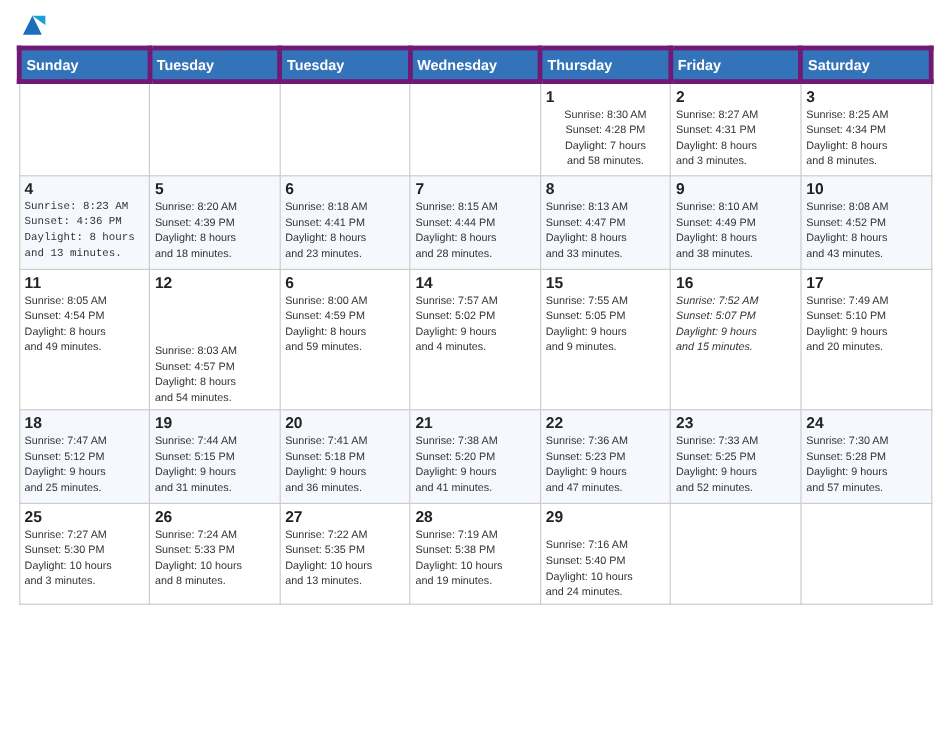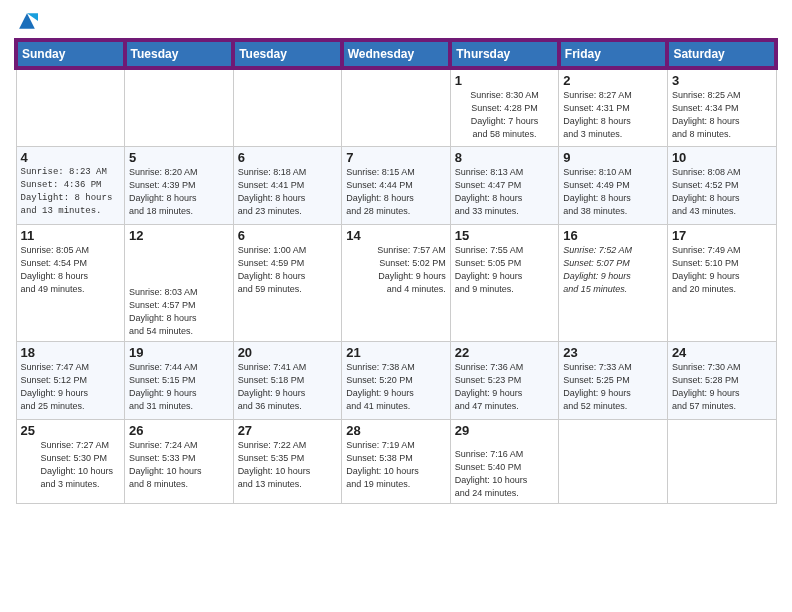--- a/index.html
+++ b/index.html
@@ -221,28 +221,28 @@
           </td>
           <td>
             <span class="day-number">12</span>
             <div class="day-detail" style="white-space: pre-line; margin-top: 43px;">Sunrise: 8:03 AM
 Sunset: 4:57 PM
 Daylight: 8 hours
 and 54 minutes.</div>
           </td>
           <td>
             <span class="day-number">6</span>
-            <div class="day-detail" style="white-space: pre-line;">Sunrise: 1:00 AM
+            <div class="day-detail" style="white-space: pre-line;">Sunrise: 8:00 AM
 Sunset: 4:59 PM
 Daylight: 8 hours
 and 59 minutes.</div>
           </td>
           <td>
             <span class="day-number">14</span>
-            <div class="day-detail" style="white-space: pre-line; text-align: right;">Sunrise: 7:57 AM
+            <div class="day-detail" style="white-space: pre-line;">Sunrise: 7:57 AM
 Sunset: 5:02 PM
 Daylight: 9 hours
 and 4 minutes.</div>
           </td>
           <td>
             <span class="day-number">15</span>
             <div class="day-detail" style="white-space: pre-line;">Sunrise: 7:55 AM
 Sunset: 5:05 PM
 Daylight: 9 hours
 and 9 minutes.</div>
@@ -309,21 +309,21 @@
             <span class="day-number">24</span>
             <div class="day-detail" style="white-space: pre-line;">Sunrise: 7:30 AM
 Sunset: 5:28 PM
 Daylight: 9 hours
 and 57 minutes.</div>
           </td>
         </tr>
         <tr>
           <td>
             <span class="day-number">25</span>
-            <div class="day-detail" style="white-space: pre-line; margin-left: 20px;">Sunrise: 7:27 AM
+            <div class="day-detail" style="white-space: pre-line;">Sunrise: 7:27 AM
 Sunset: 5:30 PM
 Daylight: 10 hours
 and 3 minutes.</div>
           </td>
           <td>
             <span class="day-number">26</span>
             <div class="day-detail" style="white-space: pre-line;">Sunrise: 7:24 AM
 Sunset: 5:33 PM
 Daylight: 10 hours
 and 8 minutes.</div>

